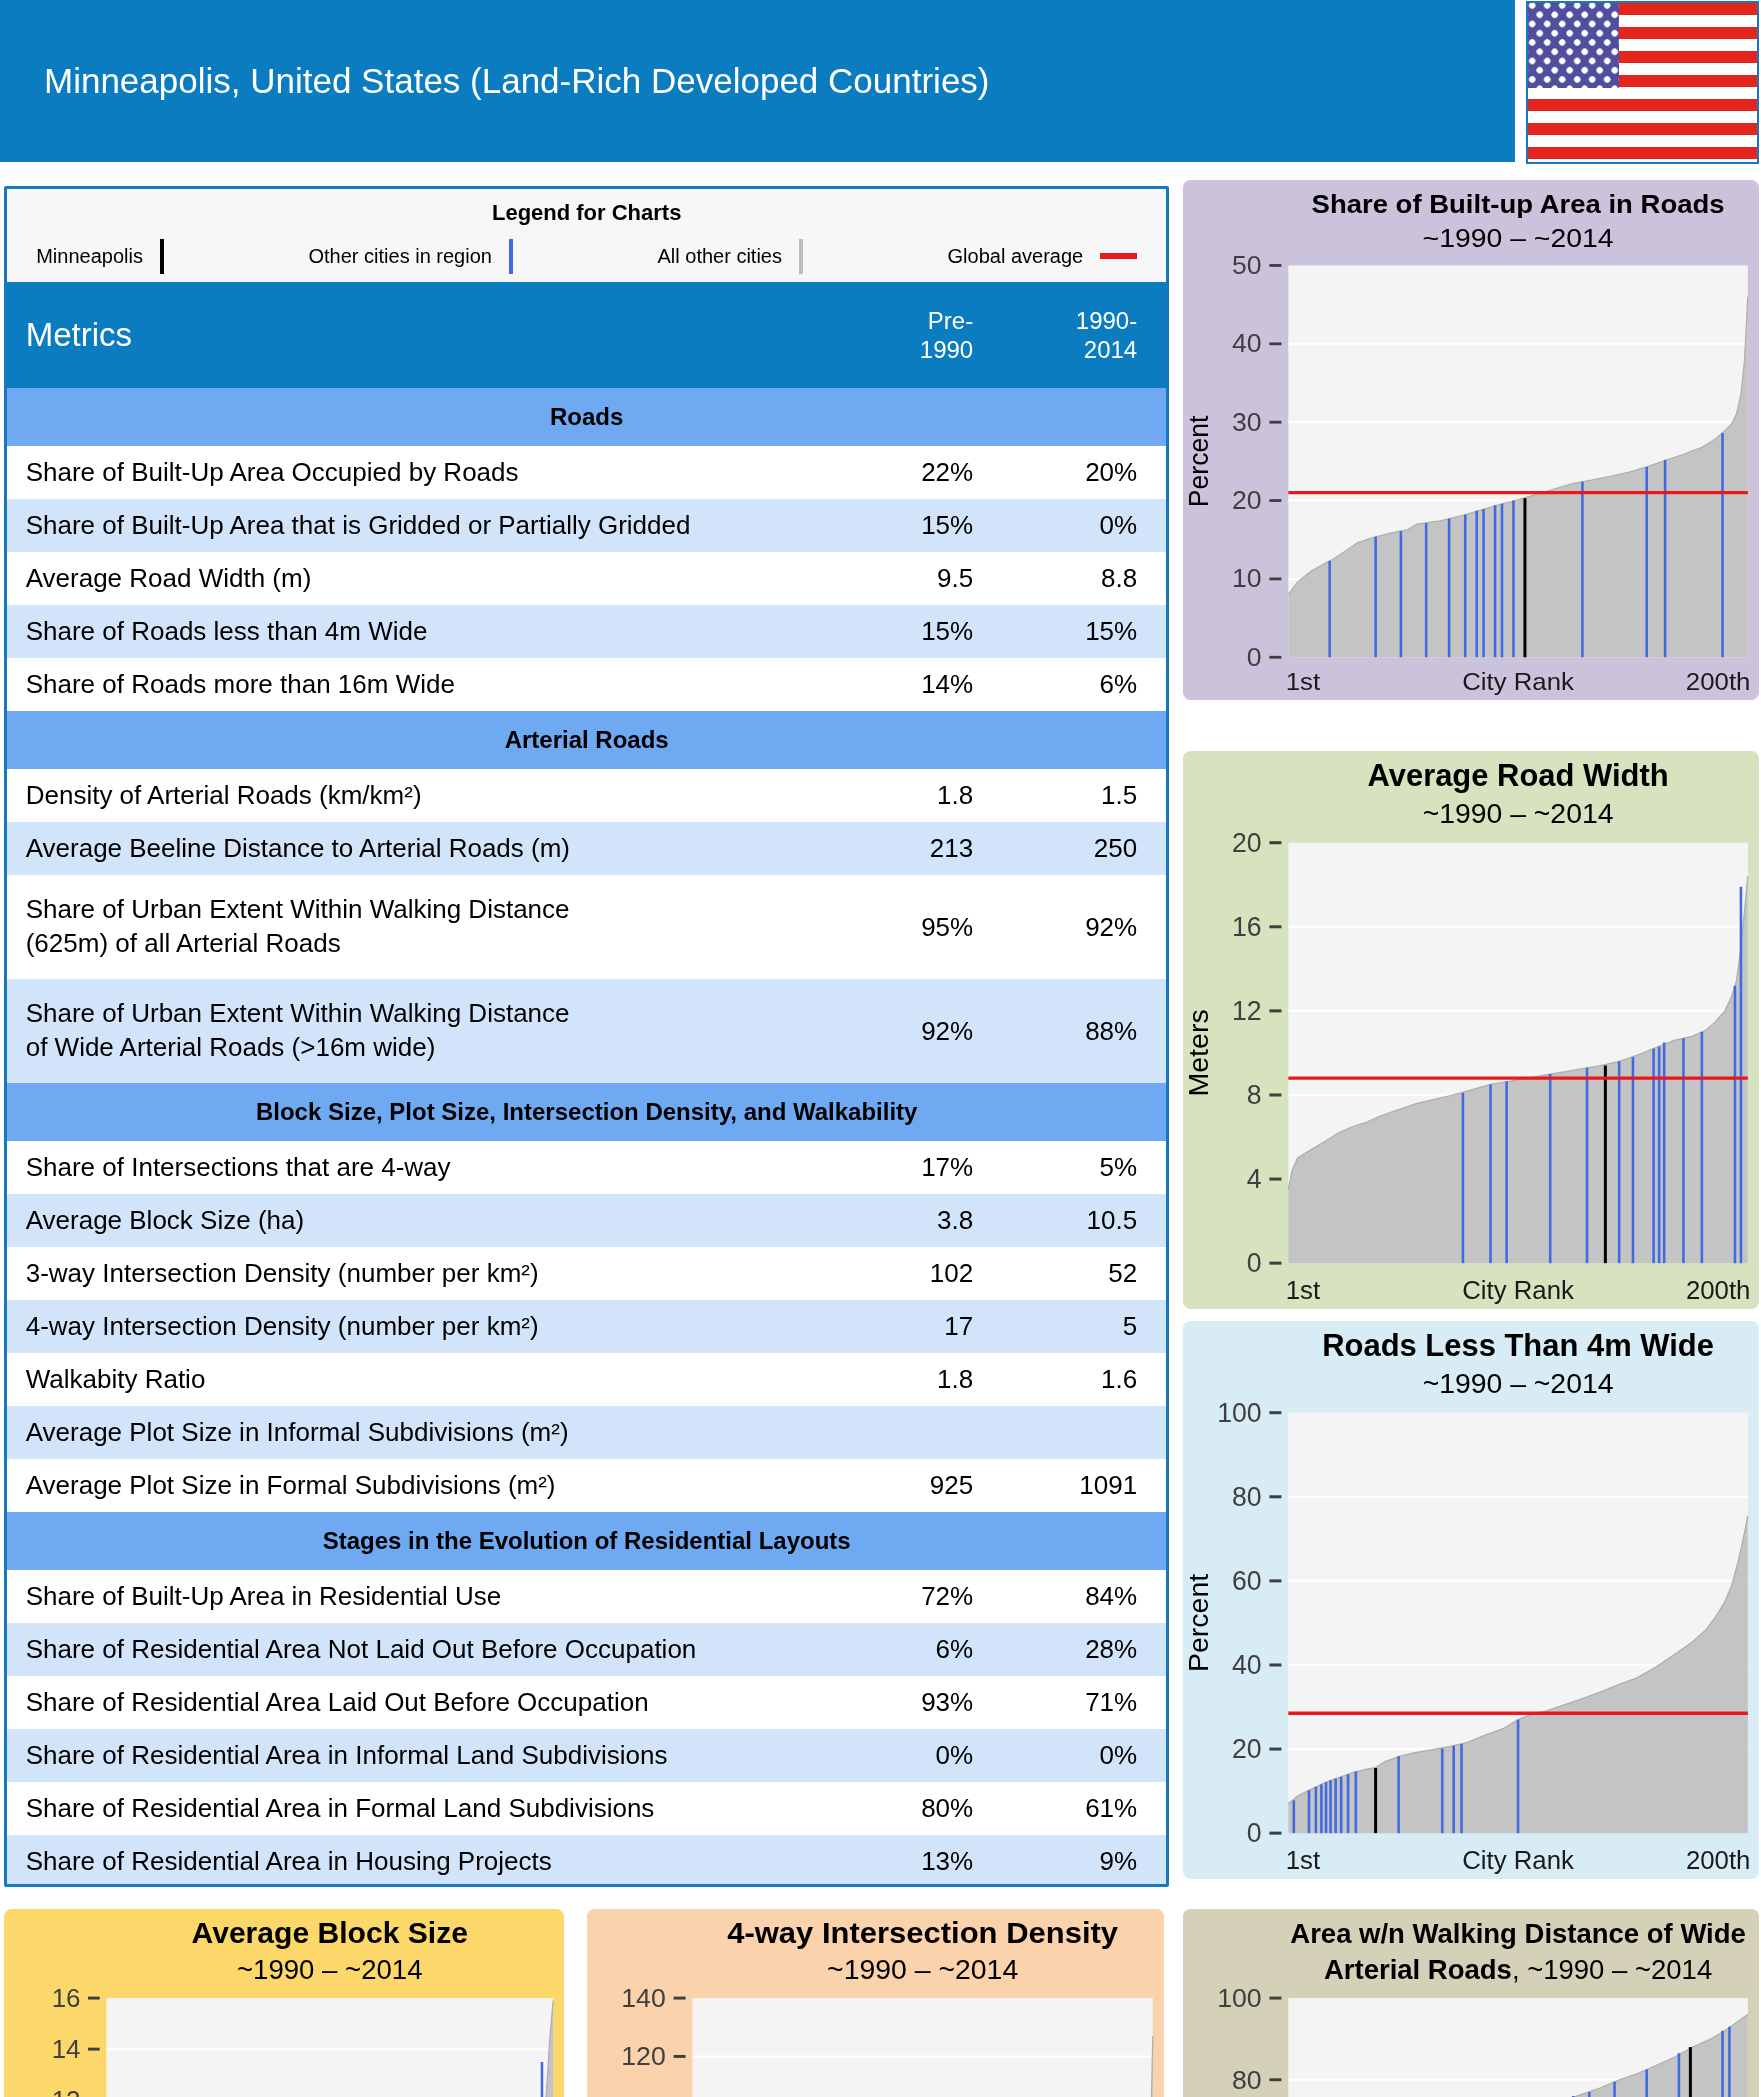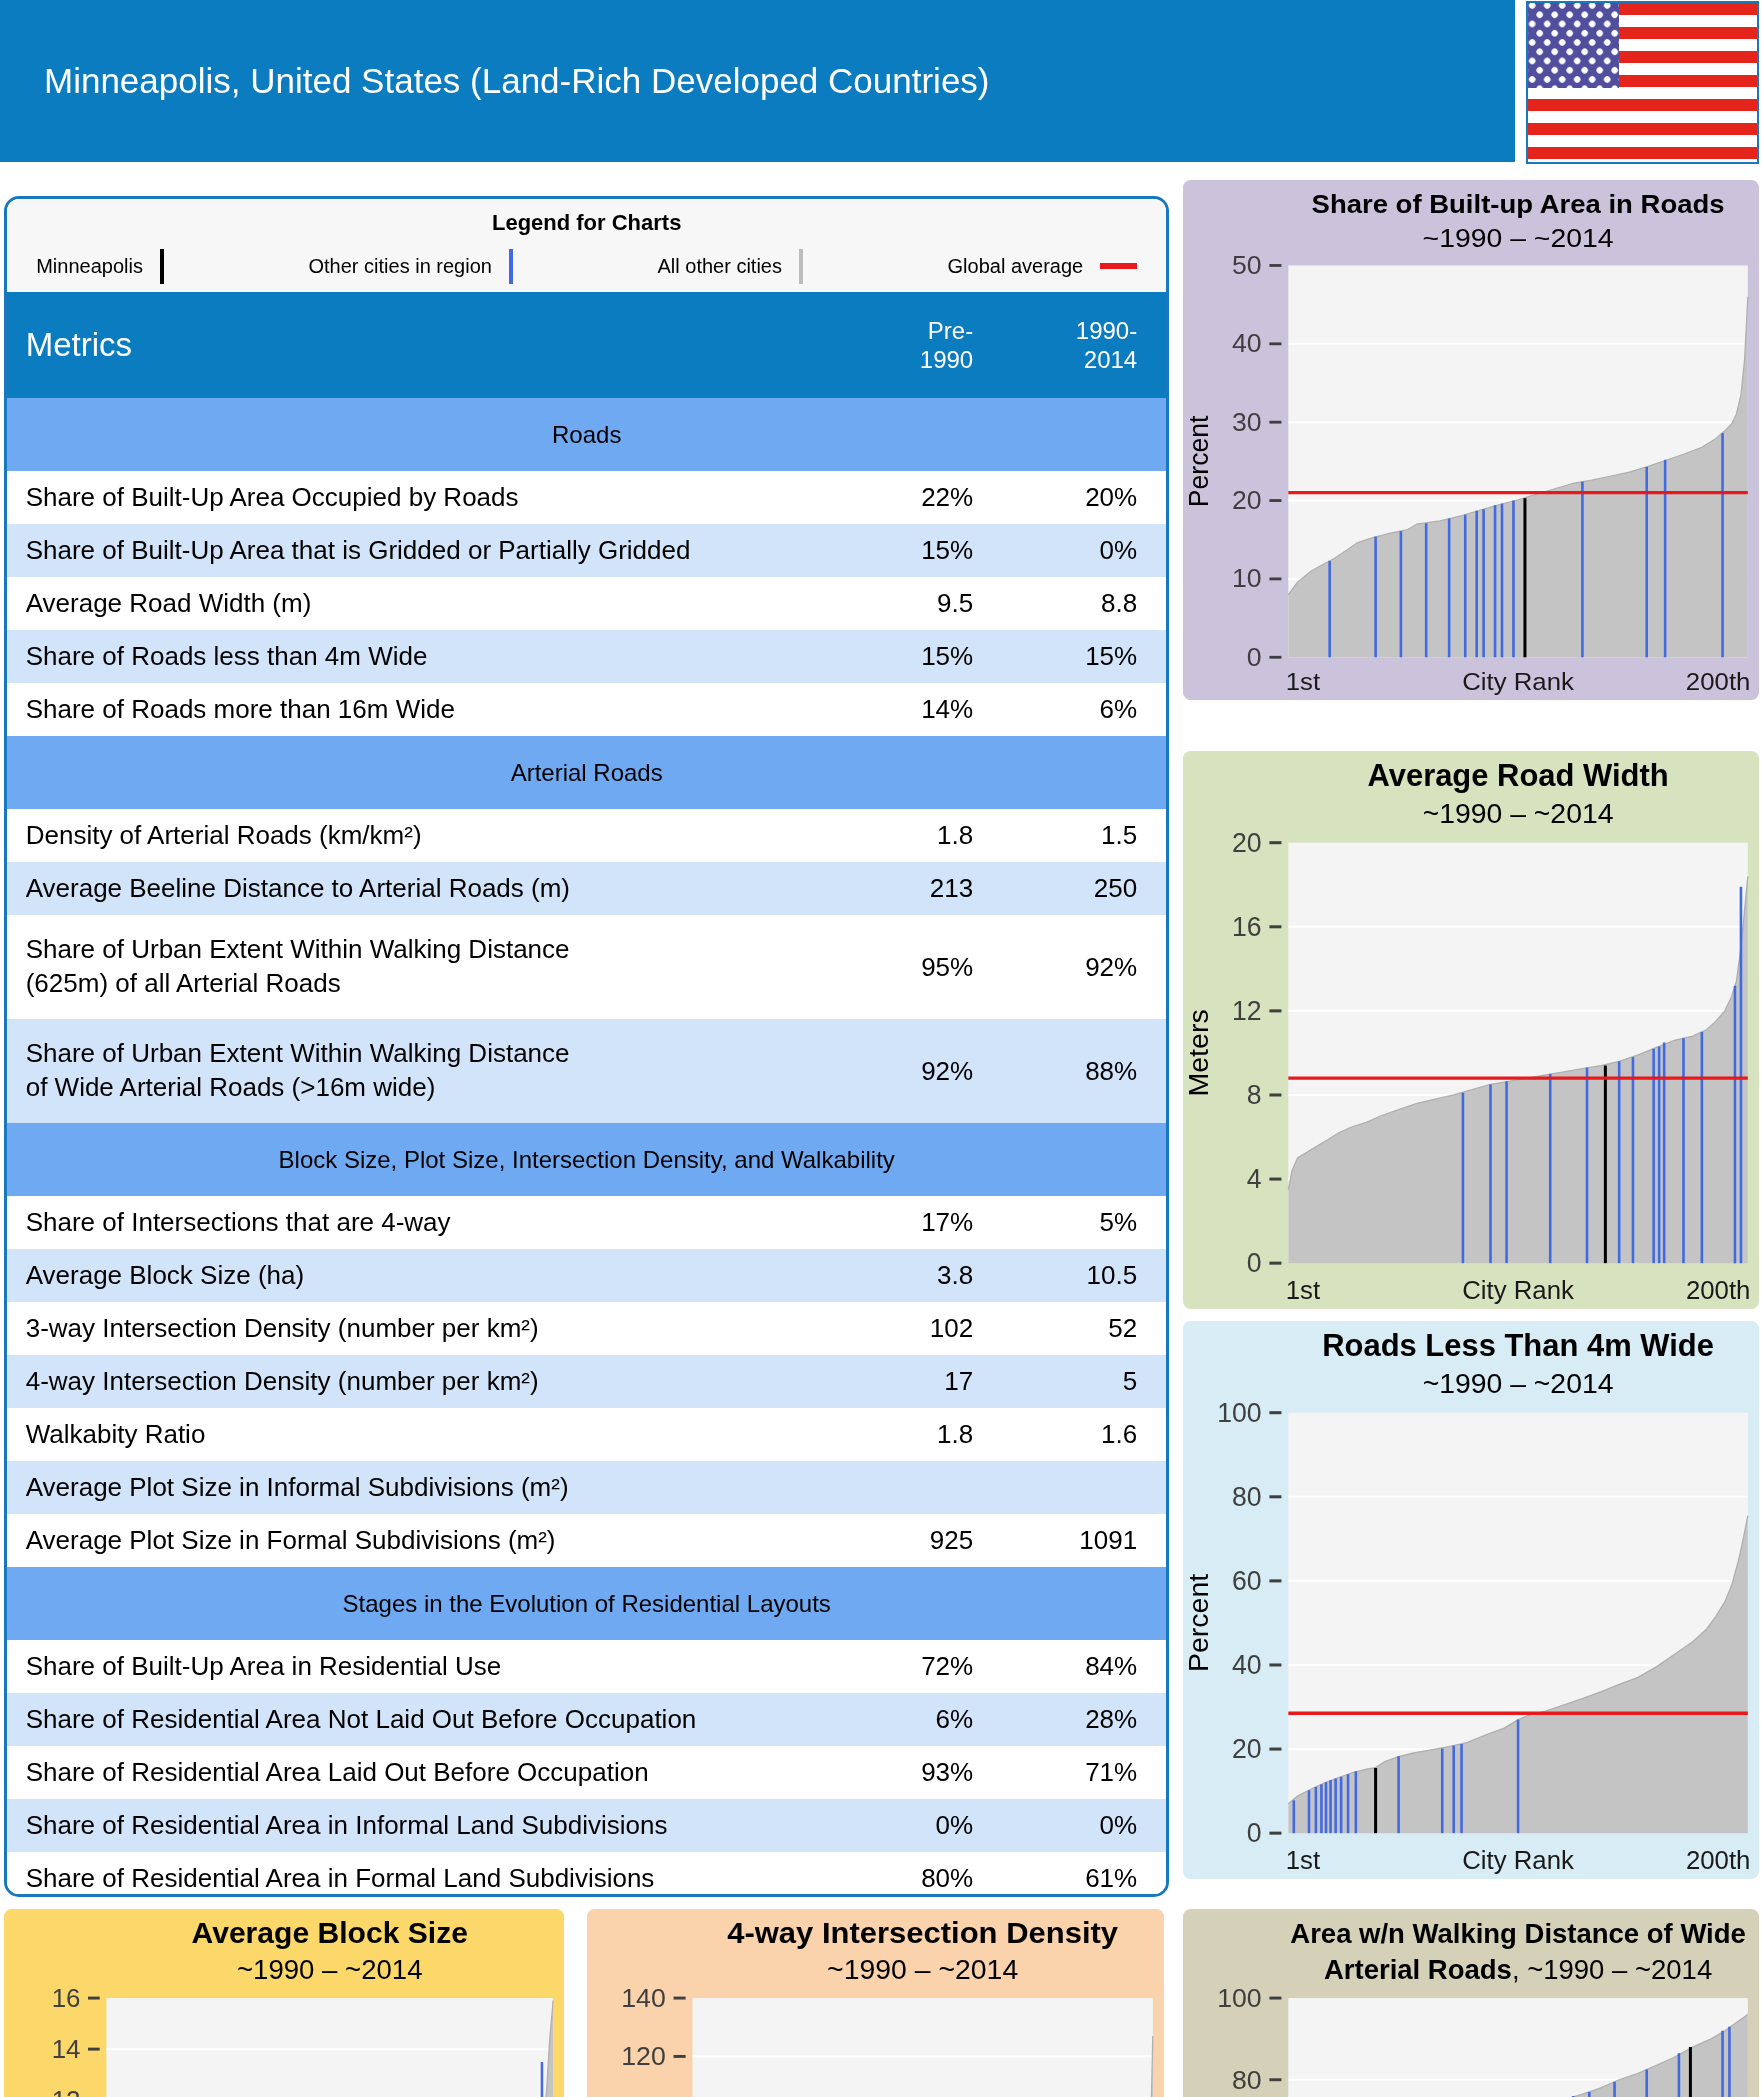--- a/index.html
+++ b/index.html
@@ -14,40 +14,40 @@
   .flag{position:absolute;left:1526px;top:0.8px;width:233px;height:163px;
         border:2.5px solid var(--table-border);
         background:repeating-linear-gradient(180deg,var(--flag-red) 0 12px,#fff 12px 24px)}
   .flag-canton{position:absolute;left:0;top:0;width:91px;height:85px;
         background-color:var(--flag-canton);
         background-image:radial-gradient(circle,#fff 2.9px,transparent 3.6px),
                          radial-gradient(circle,#fff 2.9px,transparent 3.6px);
         background-size:15px 18.5px,15px 18.5px;background-position:4.2px 2.5px,11.7px 11.7px}
 
   
-  .metrics-panel{position:absolute;left:4.2px;top:196px;width:1165px;height:1701px;
-        border:3.4px solid var(--table-border);border-radius:15px;background:#fff;overflow:hidden}
+  .metrics-panel{position:absolute;left:4.2px;top:186px;width:1165px;height:1701px;
+        border:3.4px solid var(--table-border);border-radius:2px;background:#fff;overflow:hidden}
   .legend{height:93px;background:#F7F7F7}
   .legend-title{text-align:center;font-weight:bold;font-size:22px;padding-top:11px}
   .legend-items{display:flex;justify-content:space-between;align-items:center;padding:12.6px 29px 0 29px}
   .legend-item{display:flex;align-items:center;gap:17px;font-size:20px}
   .legend-marker{display:inline-block;flex:none}
   .m-black-bar{width:4.2px;height:35px;background:var(--minneapolis-line)}
   .m-blue-bar{width:4.2px;height:35px;background:var(--region-line)}
   .m-gray-bar{width:4.2px;height:35px;background:#BDBDBD}
   .m-red-dash{width:37px;height:6.7px;background:var(--global-avg-line)}
 
   .thead{height:106px;background:var(--header-blue);color:#fff;display:flex;align-items:center}
   .th-label{flex:1;font-size:33px;padding-left:18.5px}
   .th-pre,.th-post{font-size:24px;text-align:right;white-space:pre-line;line-height:1.22}
   .th-pre{width:151px;padding-right:17px}
   .th-post{width:176px;padding-right:29px}
 
-  .sec{height:73px;background:var(--section-blue);display:flex;align-items:center;
-       justify-content:center;font-size:24px;font-weight:normal}
+  .sec{height:58px;background:var(--section-blue);display:flex;align-items:center;
+       justify-content:center;font-size:24px;font-weight:bold}
   .trow{display:flex;align-items:center;height:53px;background:#fff;font-size:26px}
   .trow.alt{background:var(--row-alt-blue)}
   .trow.tall{height:104px}
   .cell-label{flex:1;padding-left:18.5px;padding-right:4.2px;white-space:pre-line;line-height:1.3}
   .cell-pre{width:151px;text-align:right;padding-right:17px}
   .cell-post{width:176px;text-align:right;padding-right:29px}
 
   
   .chart-panel{position:absolute;border-radius:7.6px}
   .chart-panel svg{width:100%;height:100%;display:block}

